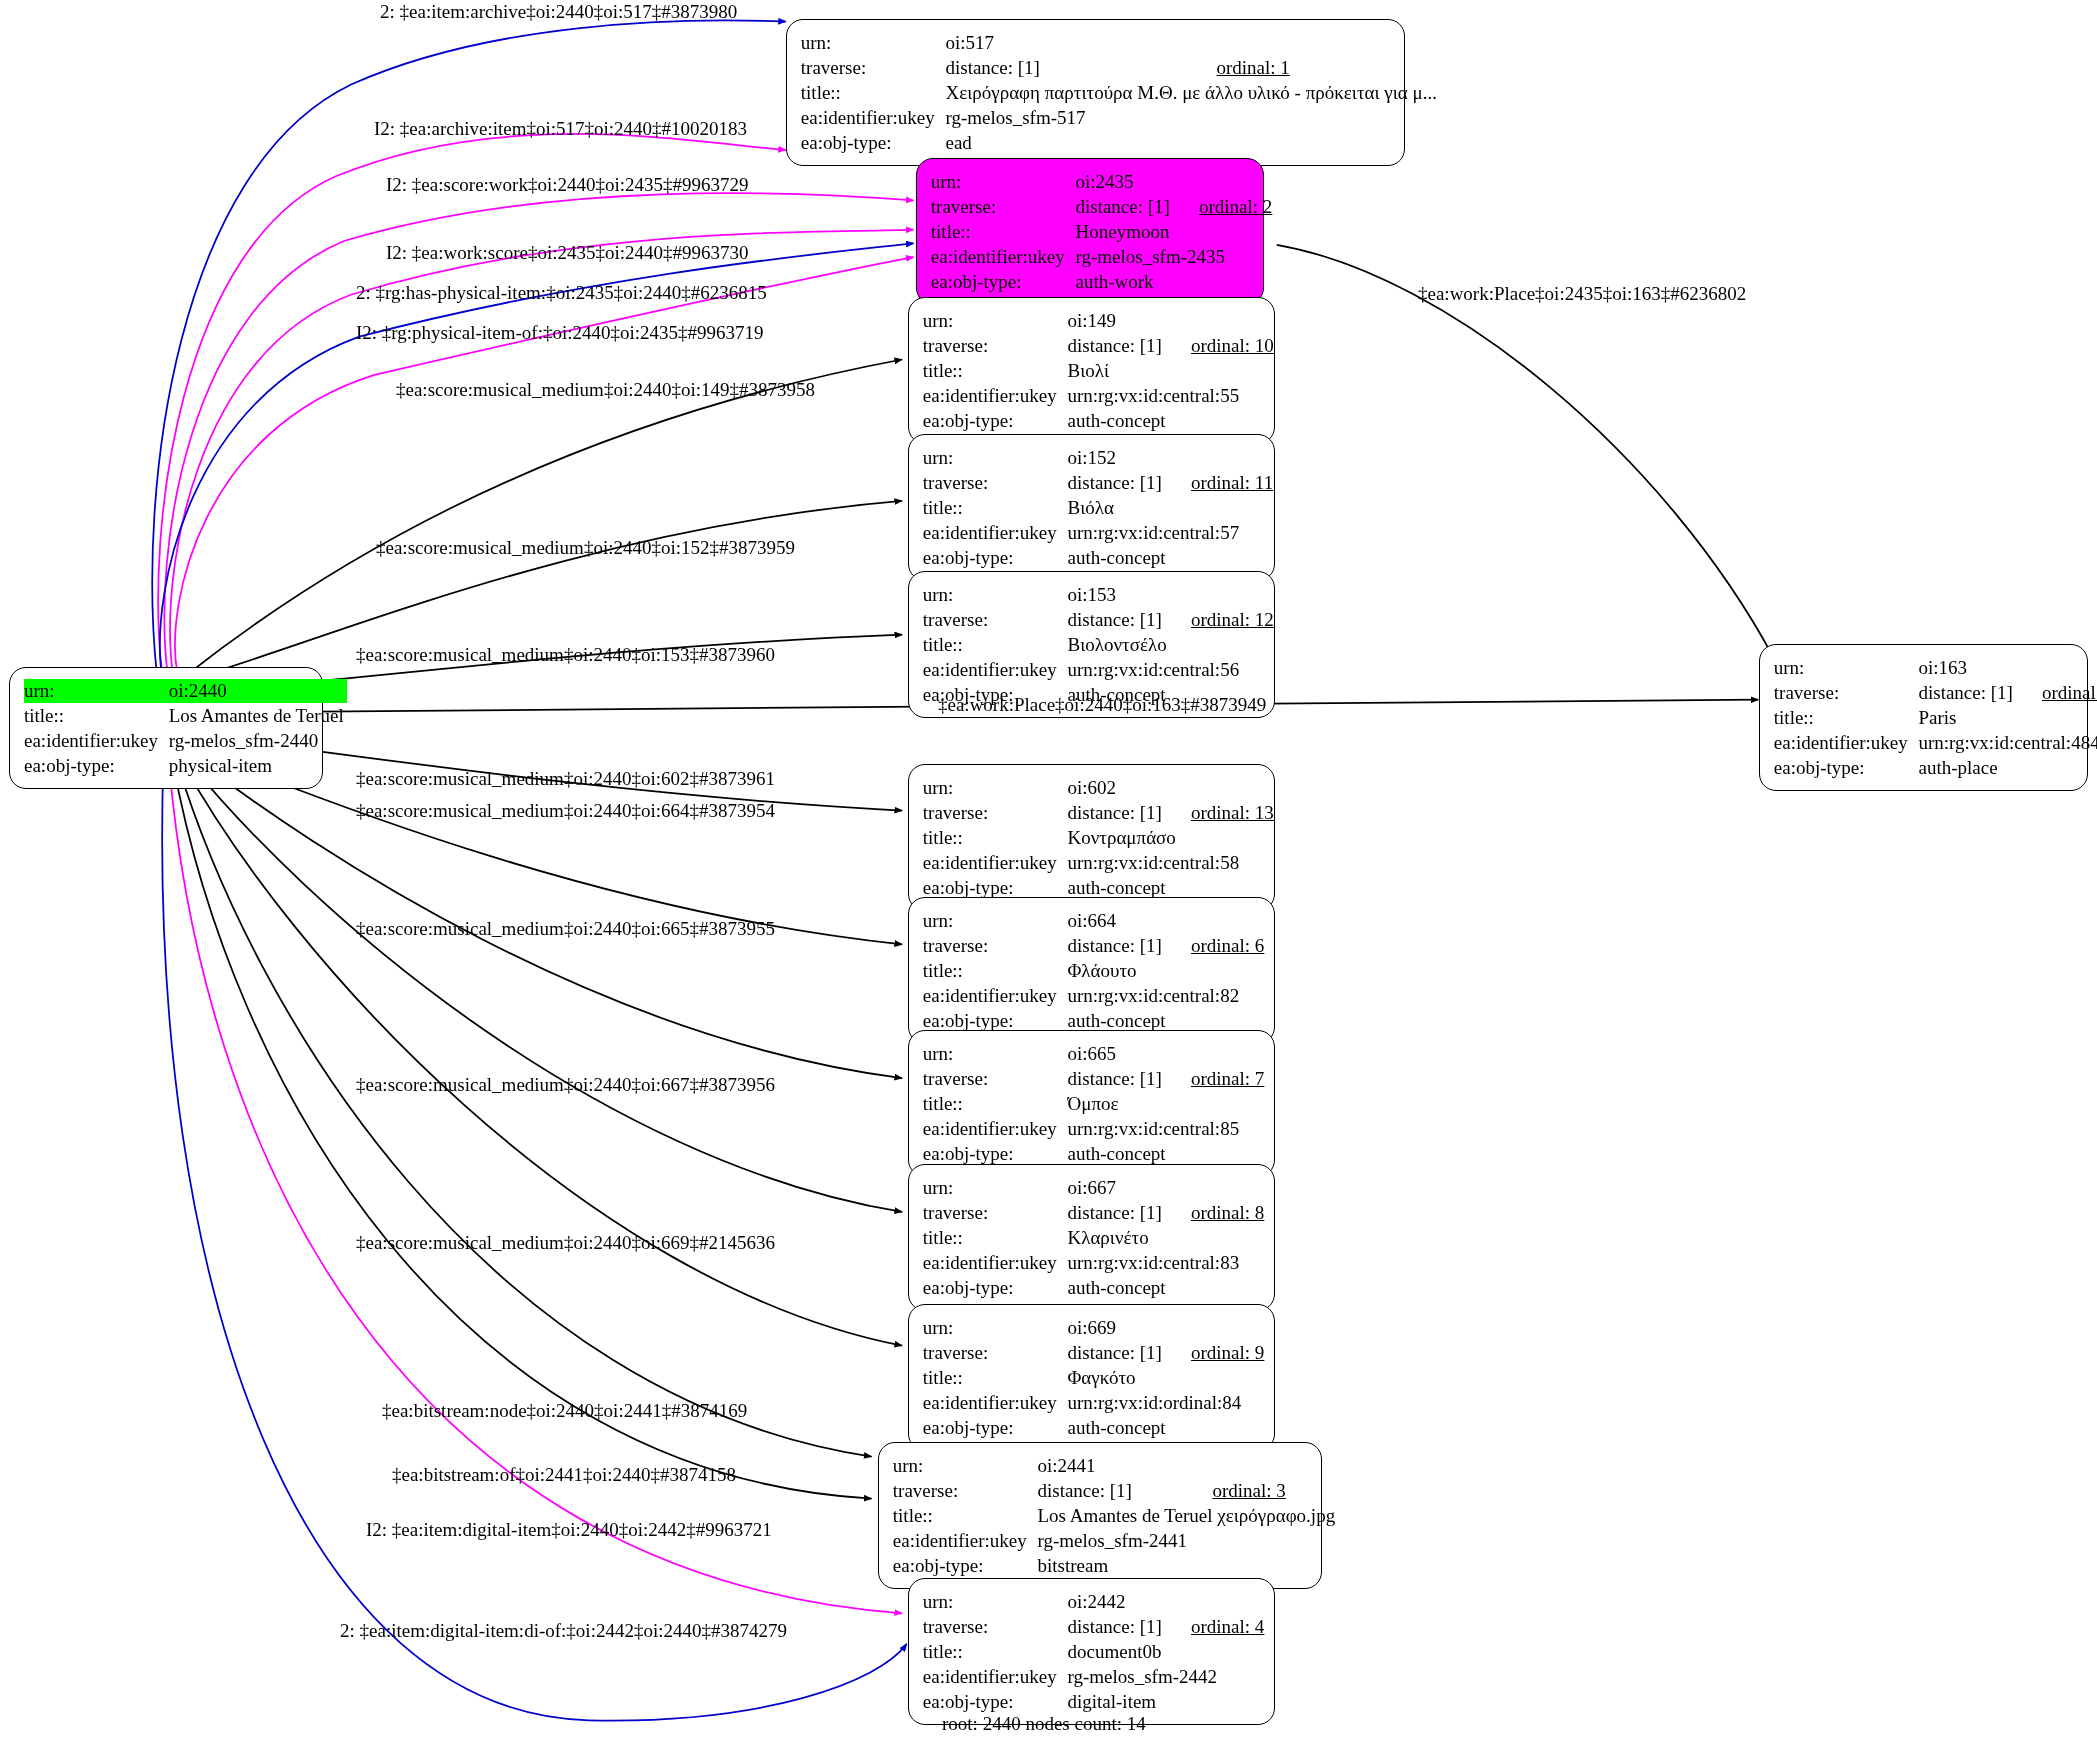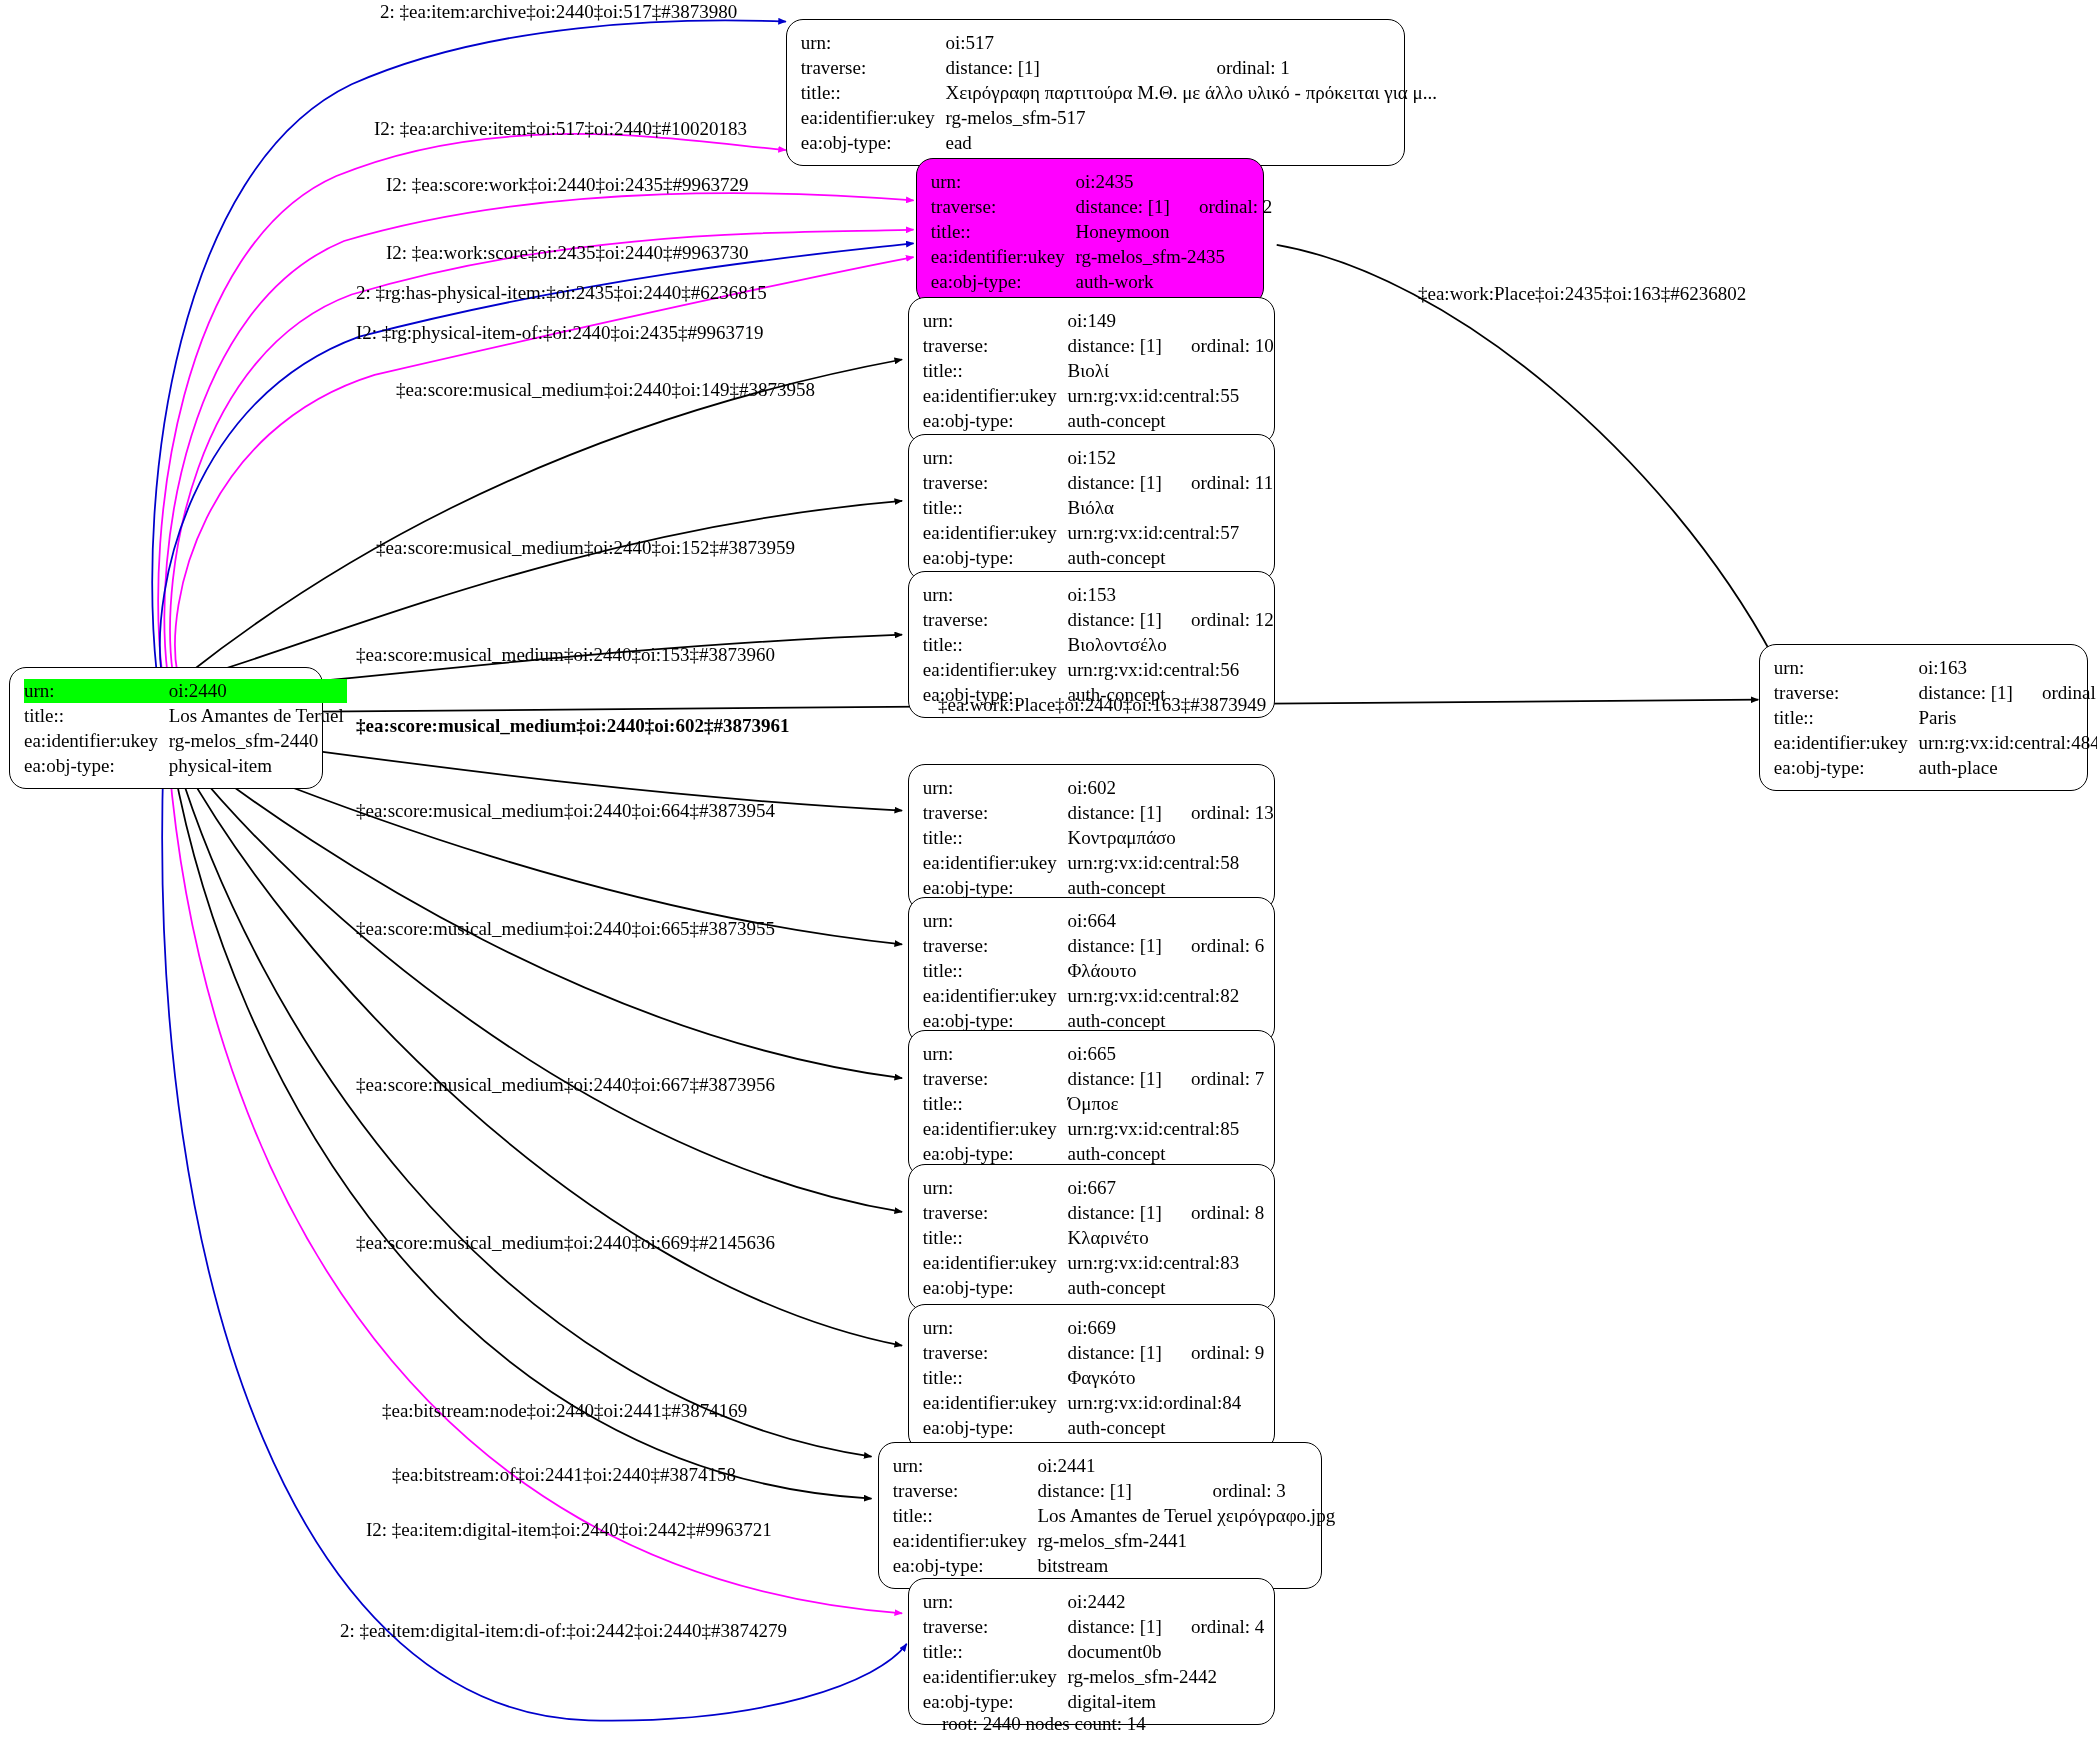--- a/index.html
+++ b/index.html
@@ -49,20 +49,21 @@
     white-space: nowrap;
   }
   .node td.key {
     padding-right: 10.7px;
   }
   .node td.val {
     padding-right: 3.1px;
   }
   .node td.ord {
     padding-left: 26px;
+    text-decoration: underline;
   }
   .hl-cell {
     background: #00ff00;
   }
   .edge-label {
     position: absolute;
     font-size: 19px;
     white-space: nowrap;
     color: #000000;
     line-height: 1;
@@ -538,21 +539,21 @@
   <div class="edge-label" style="left:380px; top:2.3px;">2: ‡ea:item:archive‡oi:2440‡oi:517‡#3873980</div>
   <div class="edge-label" style="left:374px; top:119px;">I2: ‡ea:archive:item‡oi:517‡oi:2440‡#10020183</div>
   <div class="edge-label" style="left:386px; top:175px;">I2: ‡ea:score:work‡oi:2440‡oi:2435‡#9963729</div>
   <div class="edge-label" style="left:386px; top:243px;">I2: ‡ea:work:score‡oi:2435‡oi:2440‡#9963730</div>
   <div class="edge-label" style="left:356px; top:283px;">2: ‡rg:has-physical-item:‡oi:2435‡oi:2440‡#6236815</div>
   <div class="edge-label" style="left:356px; top:323px;">I2: ‡rg:physical-item-of:‡oi:2440‡oi:2435‡#9963719</div>
   <div class="edge-label" style="left:356px; top:380px;margin-left:40px;">‡ea:score:musical_medium‡oi:2440‡oi:149‡#3873958</div>
   <div class="edge-label" style="left:376px; top:538px;">‡ea:score:musical_medium‡oi:2440‡oi:152‡#3873959</div>
   <div class="edge-label" style="left:356px; top:645px;">‡ea:score:musical_medium‡oi:2440‡oi:153‡#3873960</div>
   <div class="edge-label" style="left:938px; top:695px;">‡ea:work:Place‡oi:2440‡oi:163‡#3873949</div>
-  <div class="edge-label" style="left:356px; top:716px;font-weight:bold;">‡ea:score:musical_medium‡oi:2440‡oi:602‡#3873961</div>
+  <div class="edge-label" style="left:356px; top:769px;">‡ea:score:musical_medium‡oi:2440‡oi:602‡#3873961</div>
   <div class="edge-label" style="left:356px; top:801px;">‡ea:score:musical_medium‡oi:2440‡oi:664‡#3873954</div>
   <div class="edge-label" style="left:356px; top:919px;">‡ea:score:musical_medium‡oi:2440‡oi:665‡#3873955</div>
   <div class="edge-label" style="left:356px; top:1075px;">‡ea:score:musical_medium‡oi:2440‡oi:667‡#3873956</div>
   <div class="edge-label" style="left:356px; top:1233px;">‡ea:score:musical_medium‡oi:2440‡oi:669‡#2145636</div>
   <div class="edge-label" style="left:382px; top:1401px;">‡ea:bitstream:node‡oi:2440‡oi:2441‡#3874169</div>
   <div class="edge-label" style="left:392px; top:1465px;">‡ea:bitstream:of‡oi:2441‡oi:2440‡#3874158</div>
   <div class="edge-label" style="left:366px; top:1520px;">I2: ‡ea:item:digital-item‡oi:2440‡oi:2442‡#9963721</div>
   <div class="edge-label" style="left:340px; top:1621px;">2: ‡ea:item:digital-item:di-of:‡oi:2442‡oi:2440‡#3874279</div>
   <div class="edge-label" style="left:1418px; top:284px;">‡ea:work:Place‡oi:2435‡oi:163‡#6236802</div>
 

